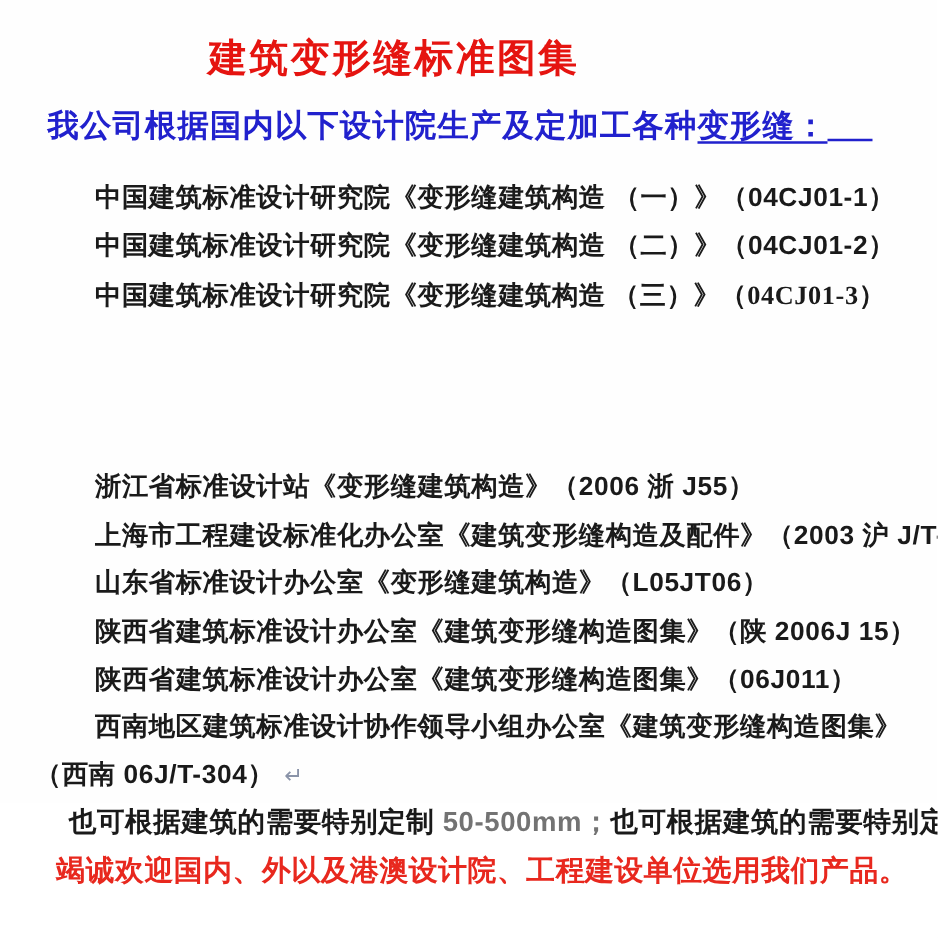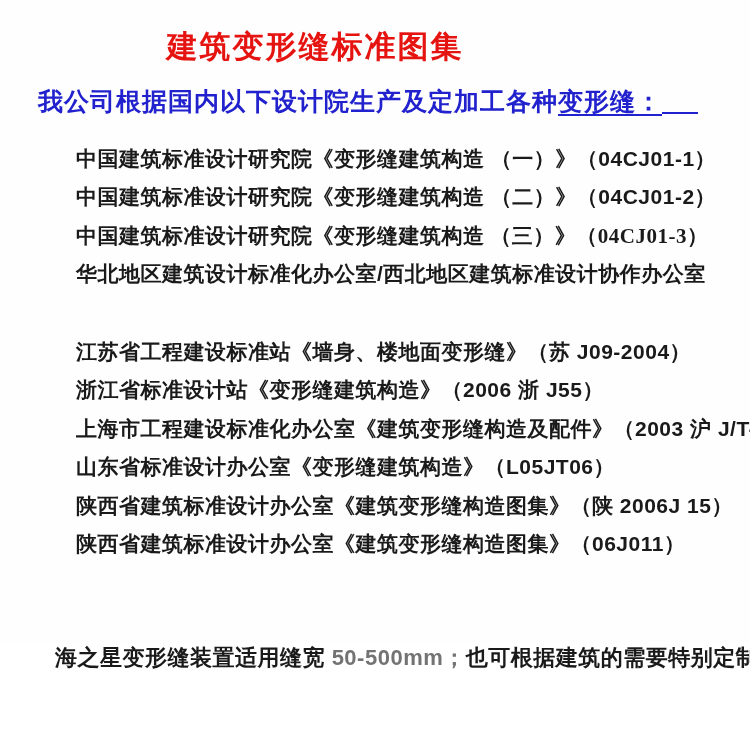--- a/index.html
+++ b/index.html
@@ -63,35 +63,38 @@
   <div class="line intro" style="color:#2121cd;">
     <span>我公司根据国内以下设计院生产及定加工各种</span><span class="u">变形缝：</span><span class="u-tail"></span>
   </div>
 
   <div class="line indent" style="top:146px;text-align:center;">中国建筑标准设计研究院《变形缝建筑构造 （一）》（04CJ01-1）</div>
 
   <div class="line indent" style="top:184px;">中国建筑标准设计研究院《变形缝建筑构造 （二）》（04CJ01-2）</div>
 
   <div class="line indent" style="top:223px;font-family:Liberation Serif, serif;">中国建筑标准设计研究院《变形缝建筑构造 （三）》（04CJ01-3）</div>
 
-  <div class="line indent" style="top:261px;">华北地区建筑设计标准化办公室/西北地区建筑标准设计协作办公室</div>
 
 
-  <div class="line indent" style="top:339px;">江苏省工程建设标准站《墙身、楼地面变形缝》（苏 J09-2004）</div>
 
   <div class="line indent" style="top:377px;text-align:right;">浙江省标准设计站《变形缝建筑构造》（2006 浙 J55）</div>
 
   <div class="line indent" style="top:416px;">上海市工程建设标准化办公室《建筑变形缝构造及配件》（2003 沪 J/T-302）</div>
 
   <div class="line indent" style="top:454px;">山东省标准设计办公室《变形缝建筑构造》（L05JT06）</div>
 
   <div class="line indent" style="top:493px;">陕西省建筑标准设计办公室《建筑变形缝构造图集》（陕 2006J 15）</div>
 
   <div class="line indent" style="top:531px;">陕西省建筑标准设计办公室《建筑变形缝构造图集》（06J011）</div>
 
+  <div class="line indent" style="top:569px;">西南地区建筑标准设计协作领导小组办公室《建筑变形缝构造图集》</div>
 
+  <div class="line hang" style="top:607px;">
+    <span>（西南 06J/T-304）</span><span class="mark" style="margin-left:8px;">↵</span>
+  </div>
 
   <div class="line spec" style="top:644px;">
-    <span>海之星变形缝装置适用缝宽 </span><span style="color:#737373;">50-500mm；</span><span>也可根据建筑的需要特别定制。</span>
+    <span>也可根据建筑的需要特别定制 </span><span style="color:#737373;">50-500mm；</span><span>也可根据建筑的需要特别定制。</span>
   </div>
 
+  <div class="line footer" style="top:682px; color:#e8281e;">竭诚欢迎国内、外以及港澳设计院、工程建设单位选用我们产品。</div>
 
 </div>
 
 </body></html>

